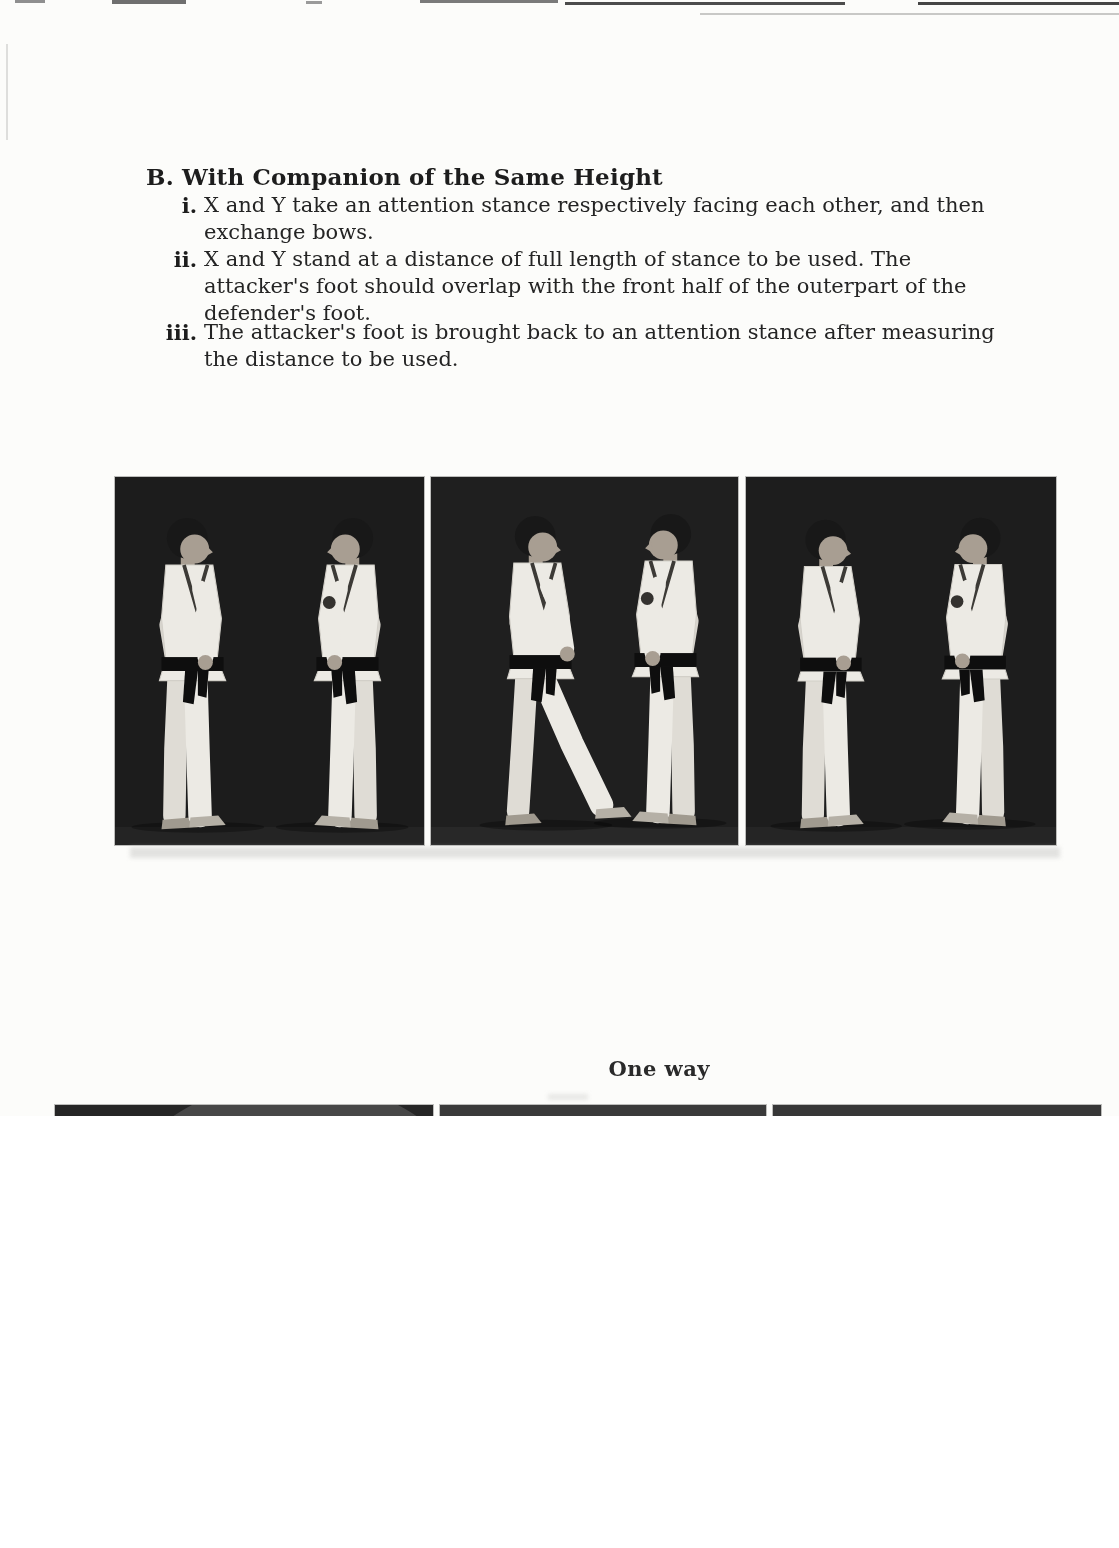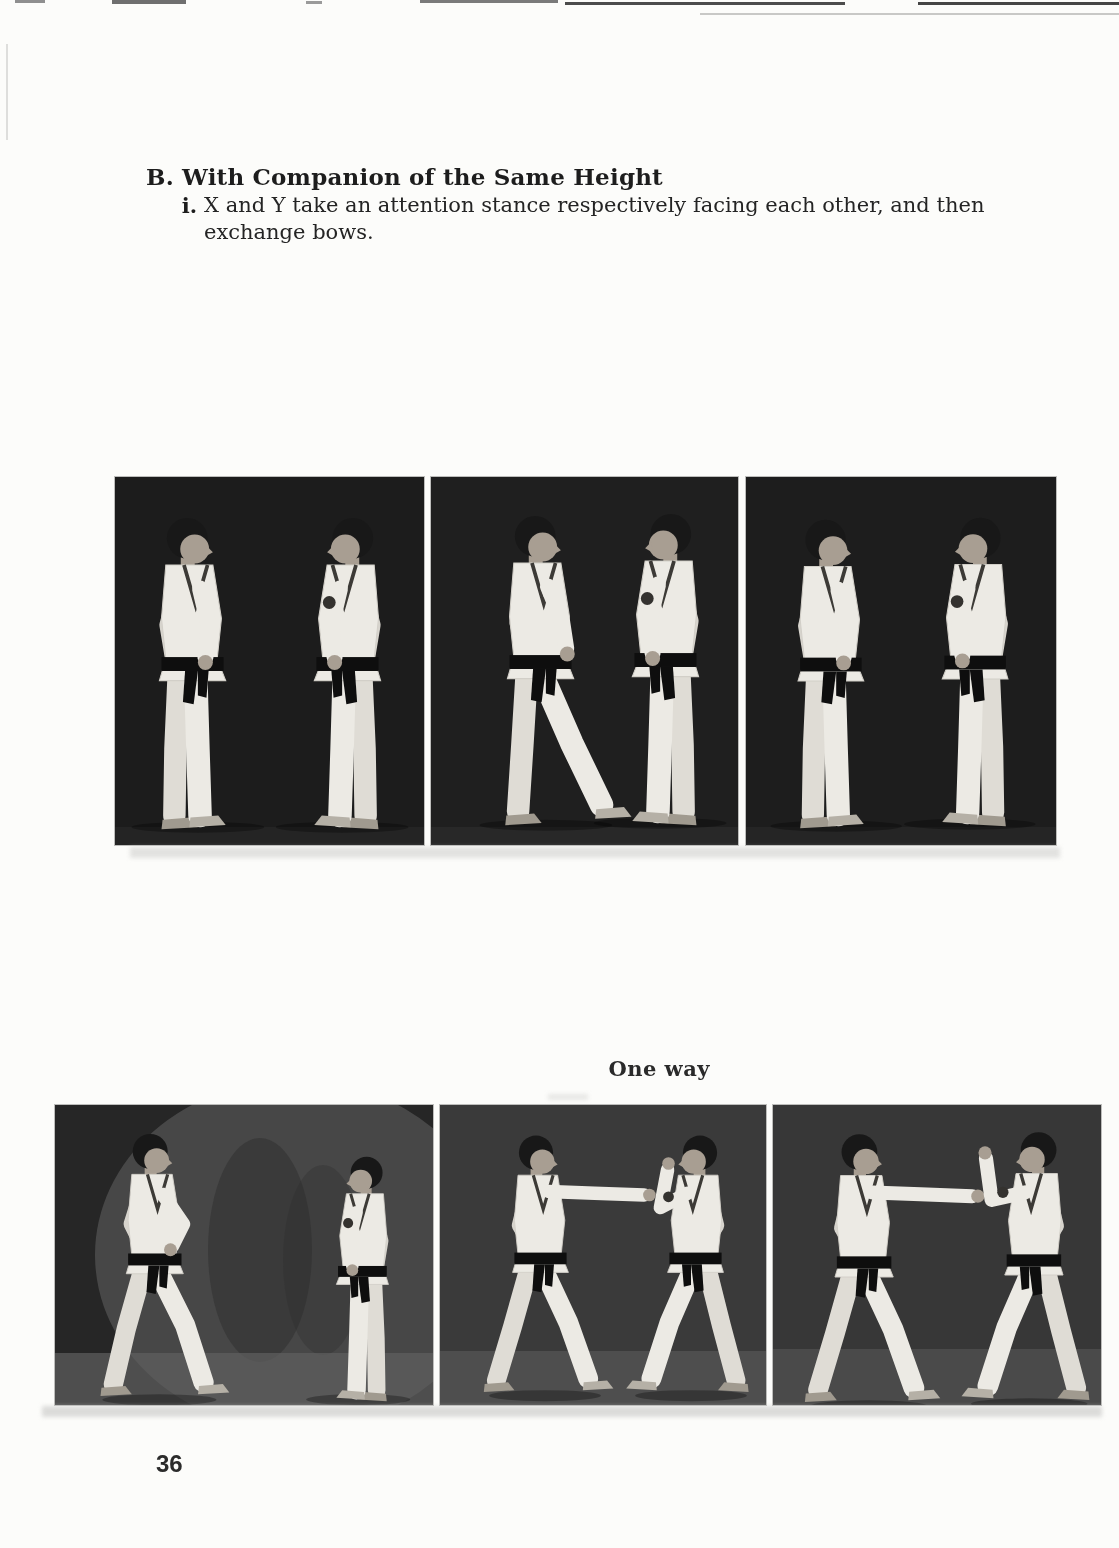--- a/index.html
+++ b/index.html
@@ -1,17 +1,17 @@
 <!DOCTYPE html>
 <html><head>
 <meta charset="utf-8">
 <style>
   html,body{margin:0;padding:0;background:#ffffff;}
   .page{
-    position:relative;width:1119px;height:1548px;margin:0 auto;
+    position:relative;width:1119px;height:1116px;margin:0 auto;
     background:#fcfcfa;color:#222;overflow:hidden;
     font-family:"DejaVu Serif","Liberation Serif",serif;
   }
   .art{position:absolute;}
   .heading{
     position:absolute;left:146px;top:144px;
     font-size:23px;font-weight:bold;letter-spacing:.2px;white-space:nowrap;color:#1d1d1d;
   }
   .inst{position:absolute;left:146px;display:flex;align-items:flex-start;}
   .inst .m{
@@ -54,20 +54,31 @@
   <div class="art" style="left:918px;top:2px;width:201px;height:3px;background:#454545;"></div>
   <div class="art" style="left:700px;top:13px;width:419px;height:2px;background:#c8c8c6;"></div>
   <div class="art" style="left:6px;top:44px;width:2px;height:96px;background:#dededc;"></div>
 
   <h2 class="heading">B. With Companion of the Same Height</h2>
 
   <div class="inst" style="top:192px;">
     <span class="m">i.</span>
     <span class="t">X and Y take an attention stance respectively facing each other, and then
 exchange bows.</span>
+  </div>
+  <div class="inst" style="top:246px;">
+    <span class="m">ii.</span>
+    <span class="t">X and Y stand at a distance of full length of stance to be used. The
+attacker's foot should overlap with the front half of the outerpart of the
+defender's foot.</span>
+  </div>
+  <div class="inst" style="top:319px;">
+    <span class="m">iii.</span>
+    <span class="t">The attacker's foot is brought back to an attention stance after measuring
+the distance to be used.</span>
   </div>
 
 
   <div class="photo" style="left:115px;top:477px;width:309px;height:368px;" aria-label="X and Y in attention stance facing each other before bowing">
       <svg viewBox="0 0 309 368" preserveAspectRatio="none" role="img">
         <rect x="0" y="0" width="309" height="368" fill="#1c1c1c"></rect>
         <rect x="0" y="350" width="309" height="18" fill="#262626" fill-opacity="0.9"></rect>
         <ellipse cx="82.9" cy="350.21000000000004" rx="66.34" ry="5.5" fill="#000" fill-opacity=".3"></ellipse>
         <ellipse cx="227.1" cy="350.21000000000004" rx="66.34" ry="5.5" fill="#000" fill-opacity=".3"></ellipse>
         <g transform="translate(8,26) scale(1.07,1.07)">

